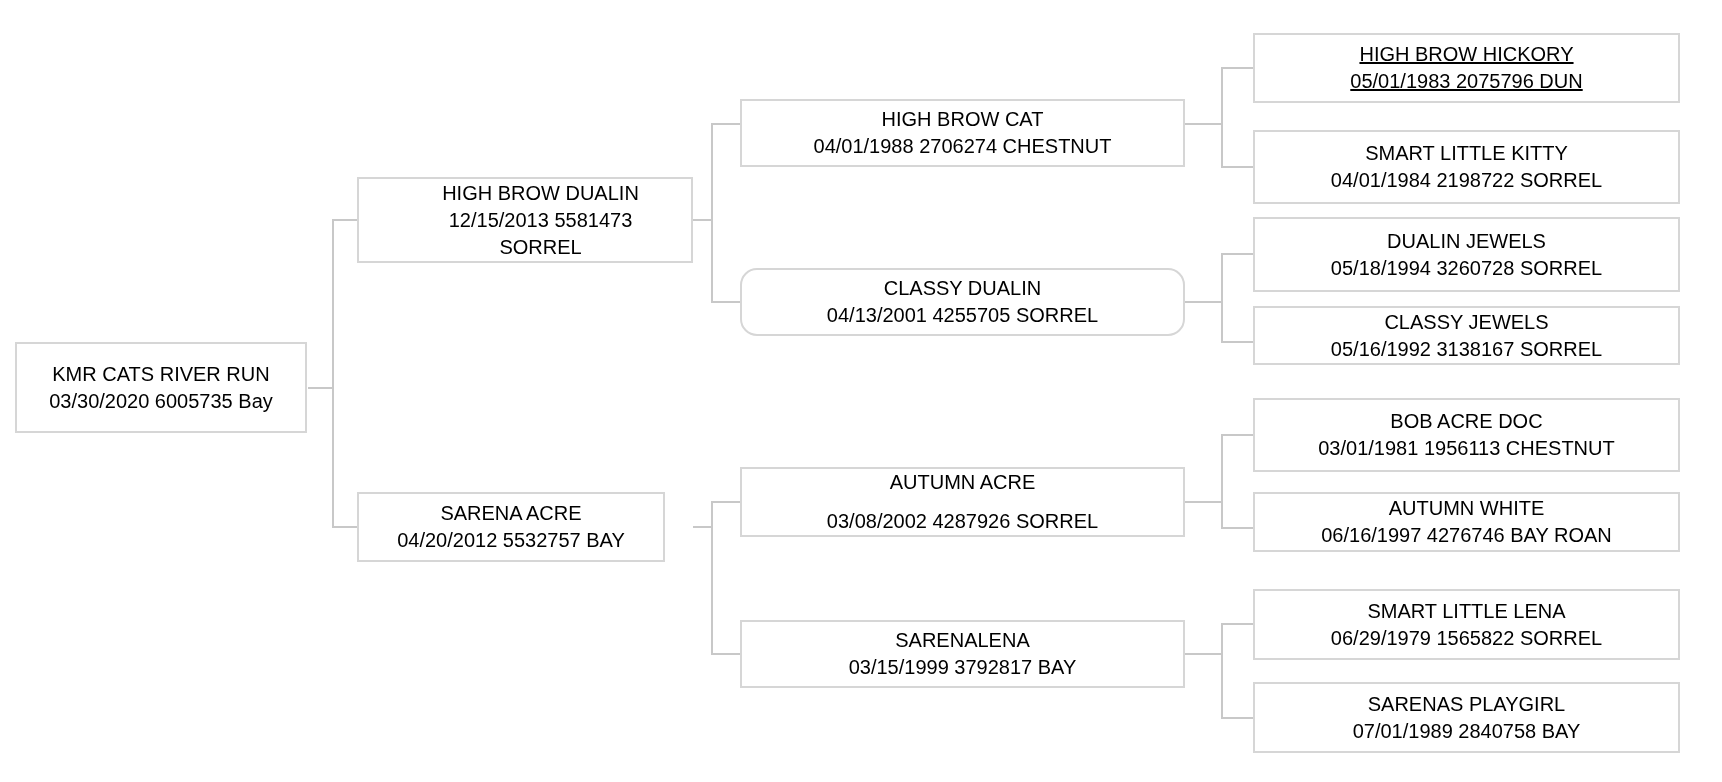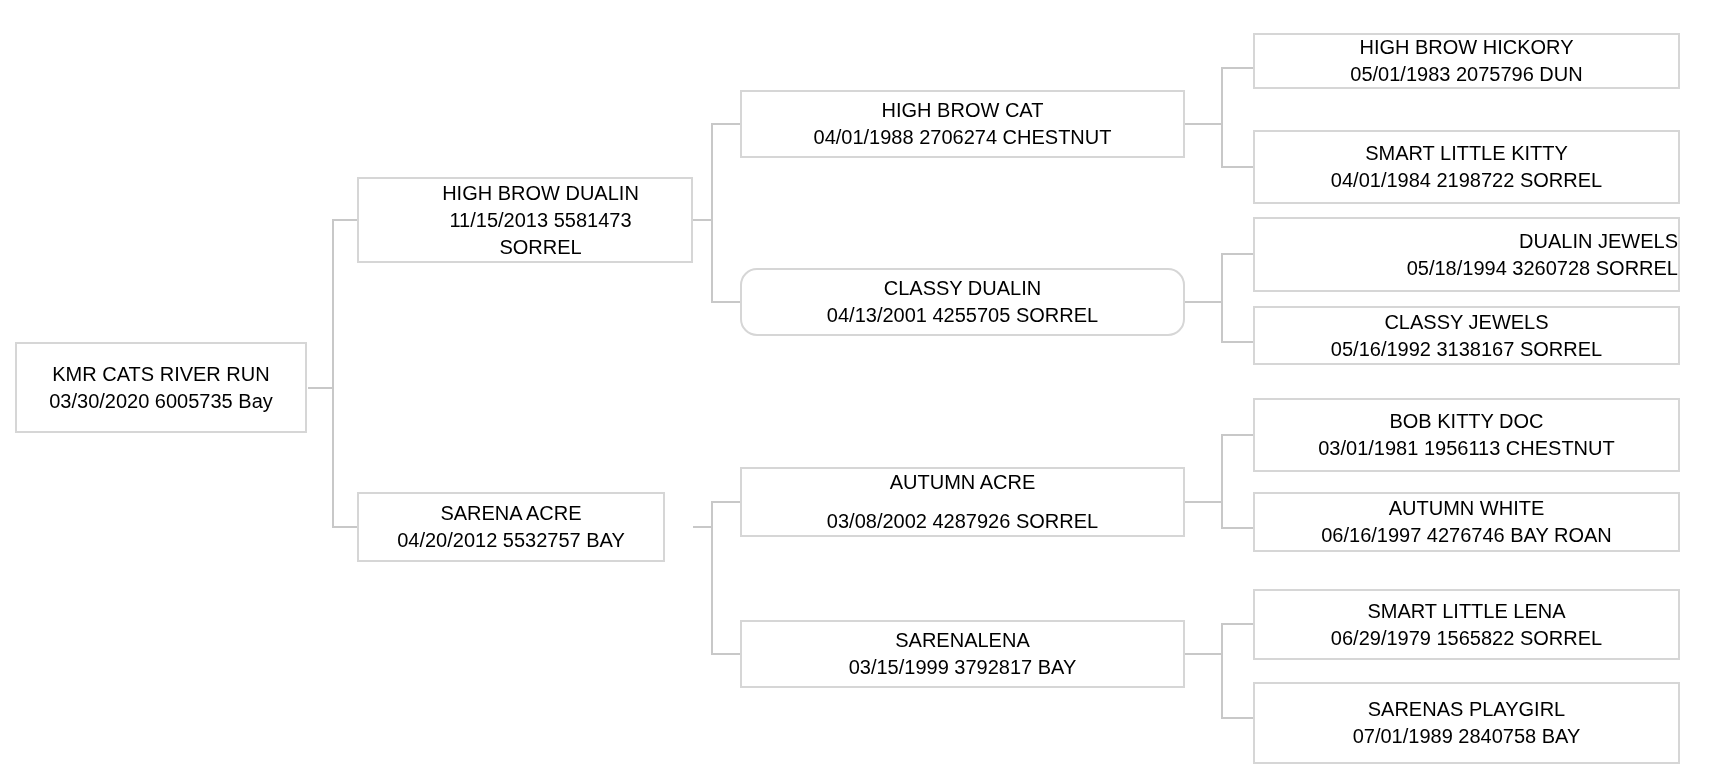--- a/index.html
+++ b/index.html
@@ -62,71 +62,71 @@
     <path d="M1185 654 H1222 M1253 624 H1222 V718 H1253"></path>
   </svg>
 
   <div class="node" style="left:15px;top:342px;width:292px;height:91px;">
     <div>KMR CATS RIVER RUN</div>
     <div>03/30/2020 6005735 Bay</div>
   </div>
 
   <div class="node" style="left:357px;top:177px;width:336px;height:86px;padding-left:31px;">
     <div>HIGH BROW DUALIN</div>
-    <div>11/15/2013 5581473</div>
+    <div>12/15/2013 5581473</div>
     <div>SORREL</div>
   </div>
   <div class="node" style="left:357px;top:492px;width:308px;height:70px;">
     <div>SARENA ACRE</div>
     <div>04/20/2012 5532757 BAY</div>
   </div>
 
-  <div class="node" style="left:740px;top:90px;width:445px;height:68px;">
+  <div class="node" style="left:740px;top:99px;width:445px;height:68px;">
     <div>HIGH BROW CAT</div>
     <div>04/01/1988 2706274 CHESTNUT</div>
   </div>
   <div class="node" style="left:740px;top:268px;width:445px;height:68px;border-radius:17px;">
     <div>CLASSY DUALIN</div>
     <div>04/13/2001 4255705 SORREL</div>
   </div>
   <div class="node" style="left:740px;top:467px;width:445px;height:70px;justify-content:space-between;">
     <div>AUTUMN ACRE</div>
     <div>03/08/2002 4287926 SORREL</div>
   </div>
   <div class="node" style="left:740px;top:620px;width:445px;height:68px;">
     <div>SARENALENA</div>
     <div>03/15/1999 3792817 BAY</div>
   </div>
 
-  <div class="node" style="left:1253px;top:33px;width:427px;height:56px;">
+  <div class="node" style="left:1253px;top:33px;width:427px;height:70px;text-decoration:underline;">
     <div>HIGH BROW HICKORY</div>
     <div>05/01/1983 2075796 DUN</div>
   </div>
   <div class="node" style="left:1253px;top:130px;width:427px;height:74px;">
     <div>SMART LITTLE KITTY</div>
     <div>04/01/1984 2198722 SORREL</div>
   </div>
-  <div class="node" style="left:1253px;top:217px;width:427px;height:75px;align-items:flex-end;">
+  <div class="node" style="left:1253px;top:217px;width:427px;height:75px;">
     <div>DUALIN JEWELS</div>
     <div>05/18/1994 3260728 SORREL</div>
   </div>
   <div class="node" style="left:1253px;top:306px;width:427px;height:59px;">
     <div>CLASSY JEWELS</div>
     <div>05/16/1992 3138167 SORREL</div>
   </div>
   <div class="node" style="left:1253px;top:398px;width:427px;height:74px;">
-    <div>BOB KITTY DOC</div>
+    <div>BOB ACRE DOC</div>
     <div>03/01/1981 1956113 CHESTNUT</div>
   </div>
   <div class="node" style="left:1253px;top:492px;width:427px;height:60px;">
     <div>AUTUMN WHITE</div>
     <div>06/16/1997 4276746 BAY ROAN</div>
   </div>
   <div class="node" style="left:1253px;top:589px;width:427px;height:71px;">
     <div>SMART LITTLE LENA</div>
     <div>06/29/1979 1565822 SORREL</div>
   </div>
-  <div class="node" style="left:1253px;top:682px;width:427px;height:82px;">
+  <div class="node" style="left:1253px;top:682px;width:427px;height:71px;">
     <div>SARENAS PLAYGIRL</div>
     <div>07/01/1989 2840758 BAY</div>
   </div>
 
 </div>
 
 </body></html>

